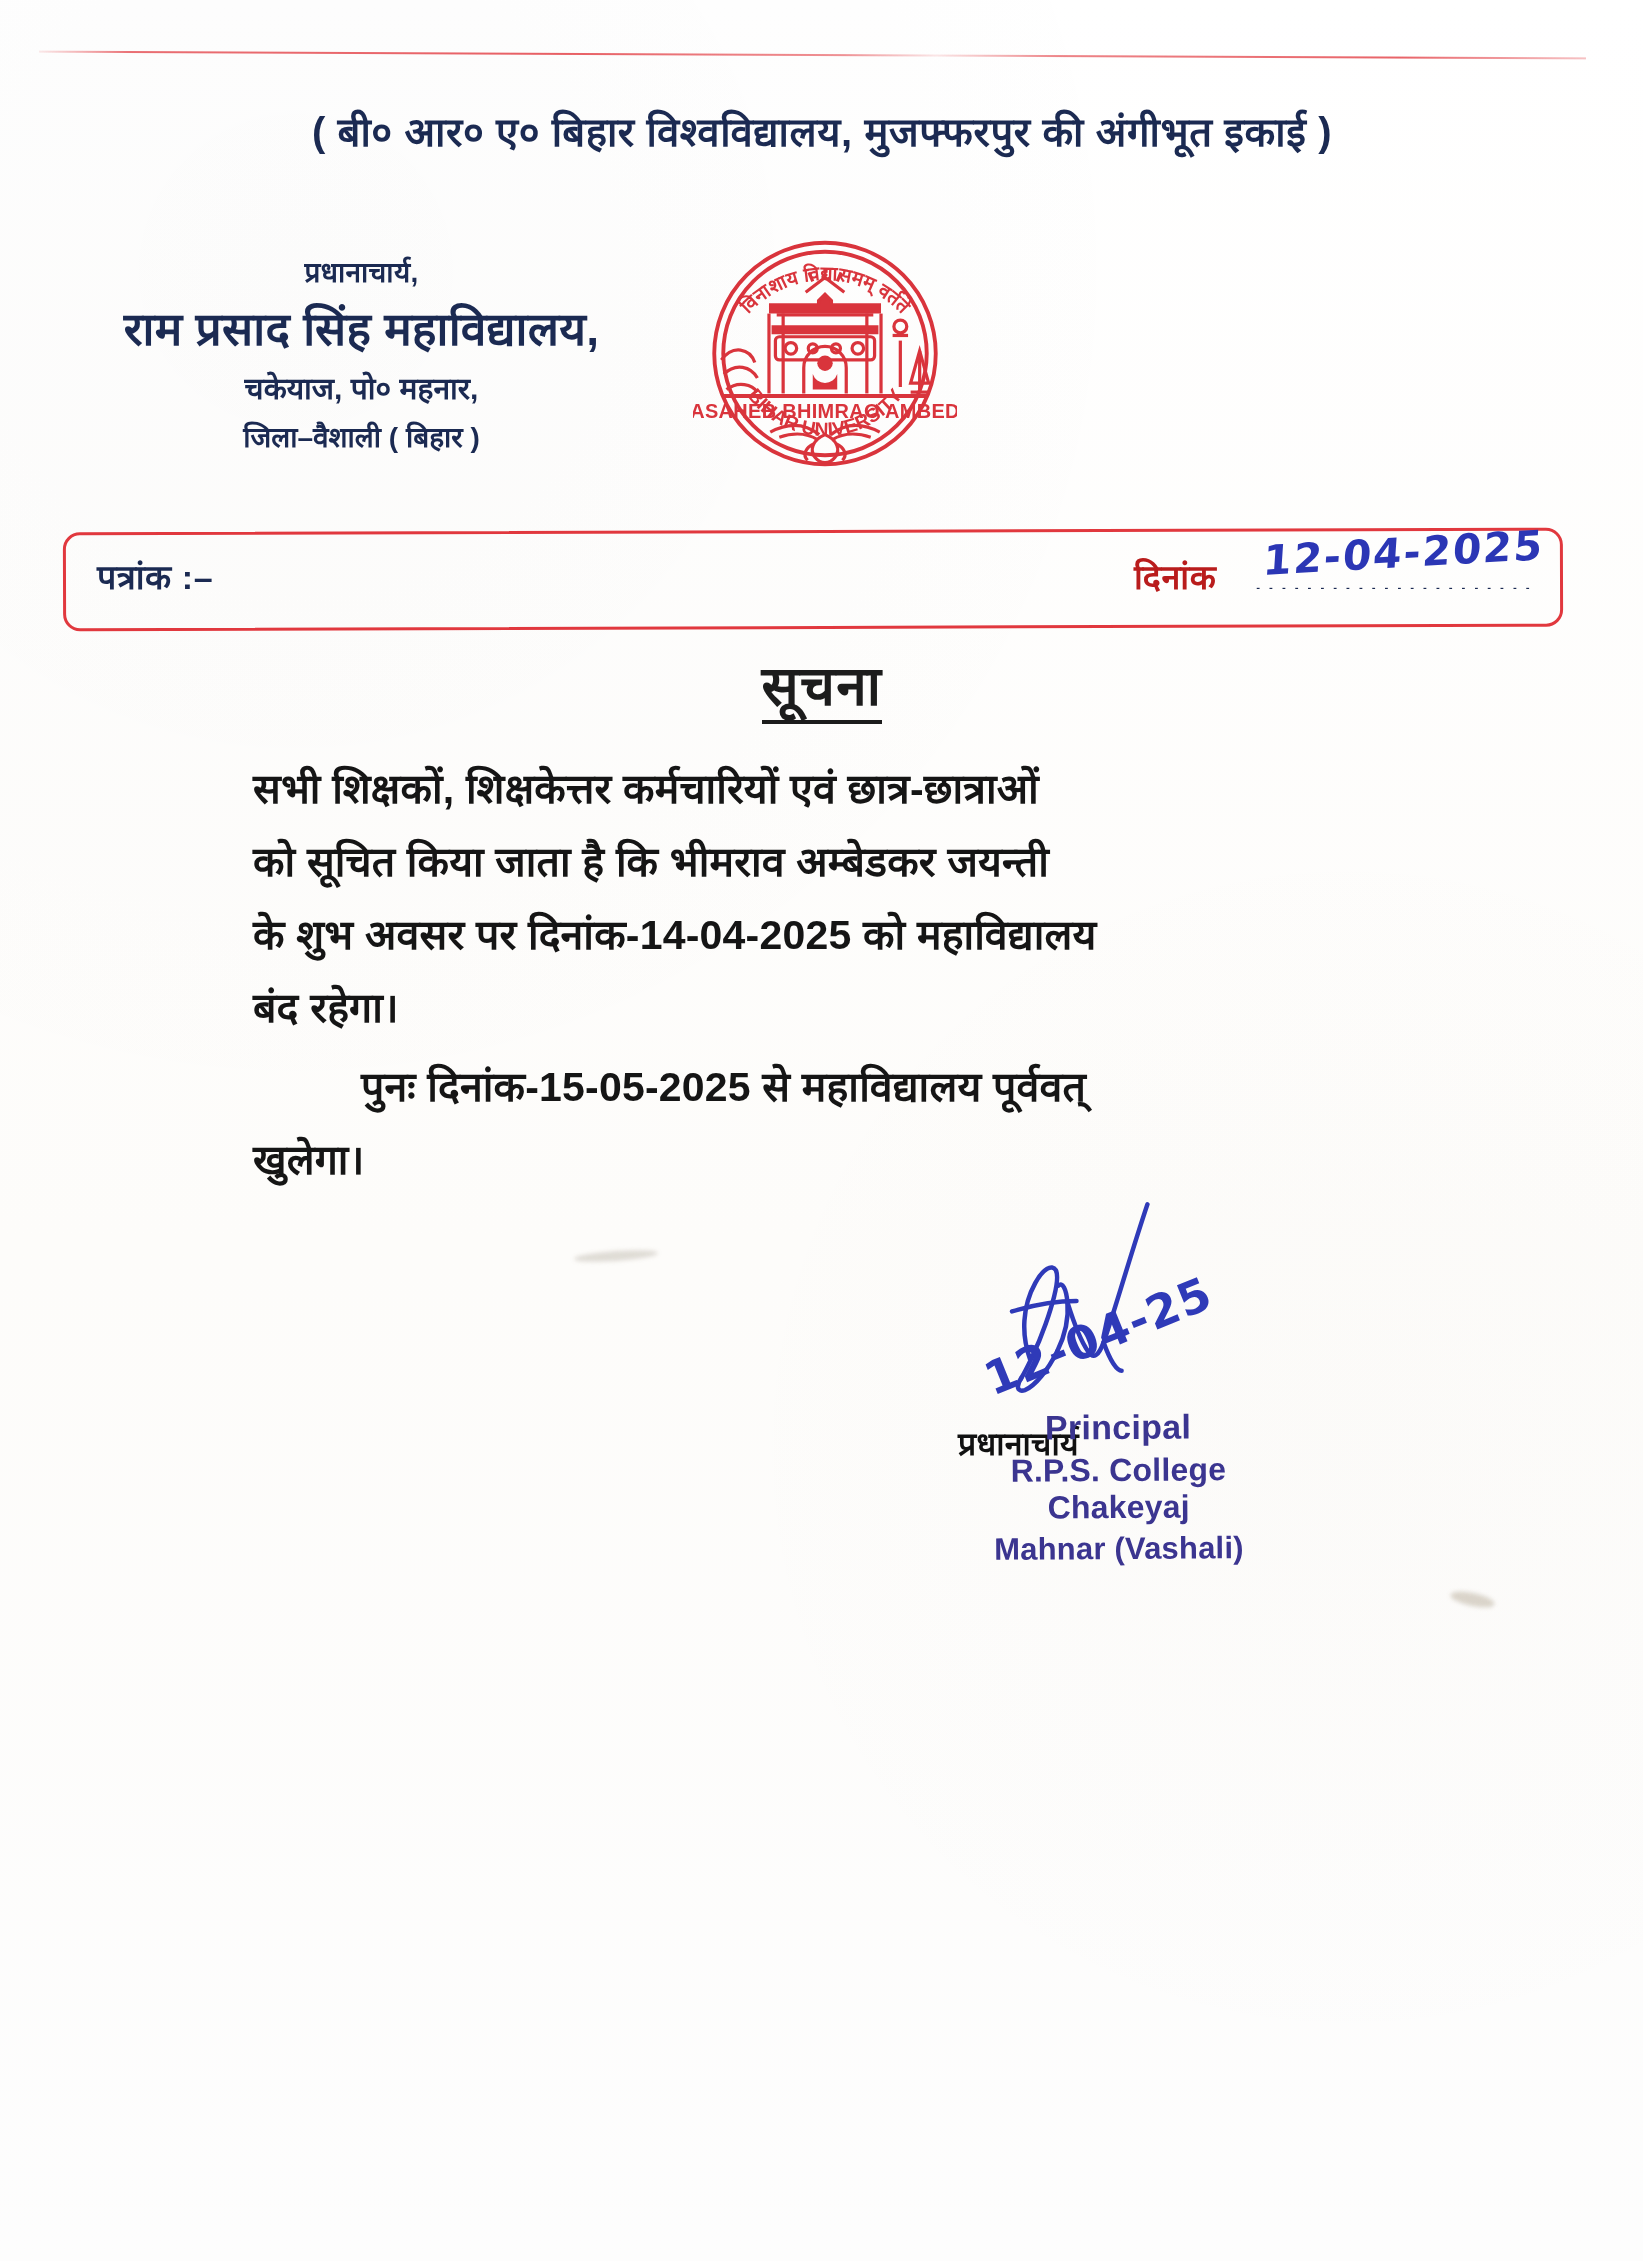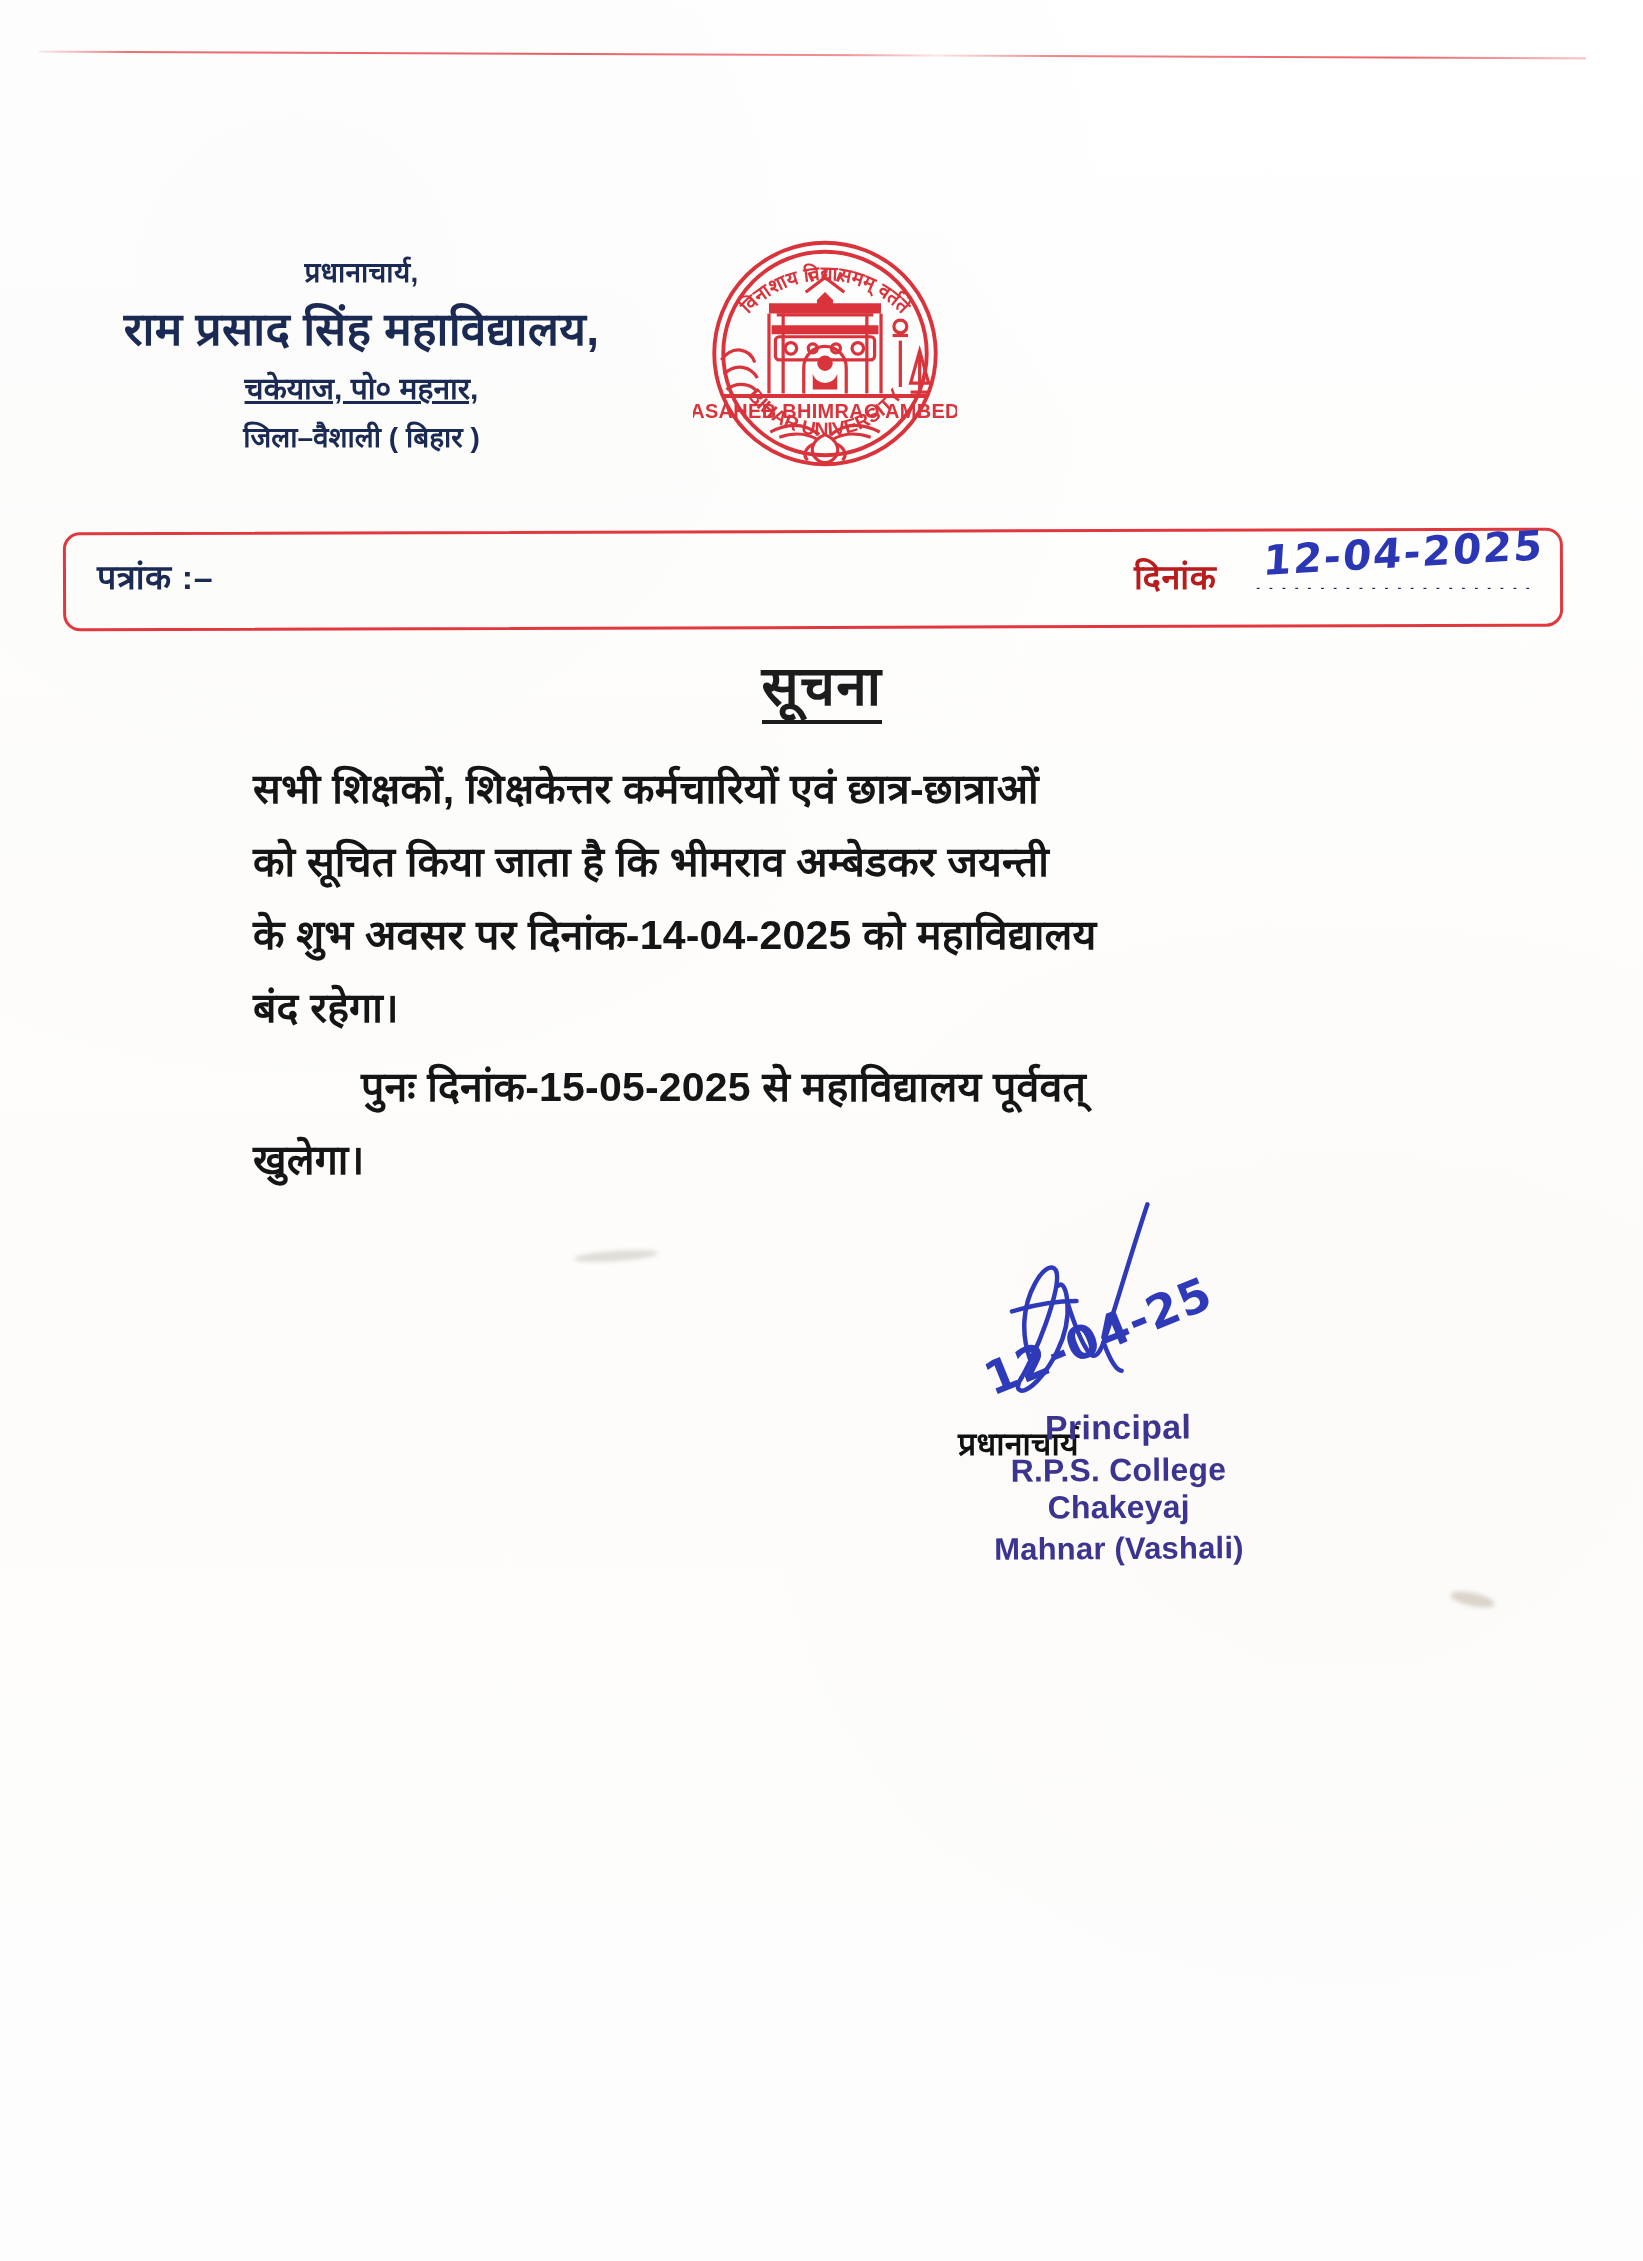--- a/index.html
+++ b/index.html
@@ -75,21 +75,21 @@
     font-weight: 700;
     margin-top: 46px;
   }
   .addr-role { font-size: 28px; letter-spacing: 0.3px; }
   .addr-college {
     font-size: 46px;
     margin-top: 6.4px;
     letter-spacing: 0.3px;
     white-space: nowrap;
   }
-  .addr-village { font-size: 30px; margin-top: 9px; text-decoration: underline; }
+  .addr-village { font-size: 30px; margin-top: 9px; }
   .addr-district { font-size: 28px; margin-top: 9px; }
 
   
   .seal {
     position: absolute;
     left: 693px;
     top: 231px;
     width: 264px;
     height: 245px;
   }
@@ -254,20 +254,21 @@
 </style>
 </head>
 <body>
 
 <div class="page">
 
   <div class="paper-tone"></div>
 
   <div class="top-rule"></div>
 
+  <div class="affiliation">( बी० आर० ए० बिहार विश्वविद्यालय, मुजफ्फरपुर की अंगीभूत इकाई )</div>
 
   <div class="addr-block">
     <div class="addr-role">प्रधानाचार्य,</div>
     <div class="addr-college">राम प्रसाद सिंह महाविद्यालय,</div>
     <div class="addr-village">चकेयाज, पो० महनार,</div>
     <div class="addr-district">जिला–वैशाली ( बिहार )</div>
   </div>
 
   <div class="seal">
     <svg viewBox="0 0 410 380" xmlns="http://www.w3.org/2000/svg">

